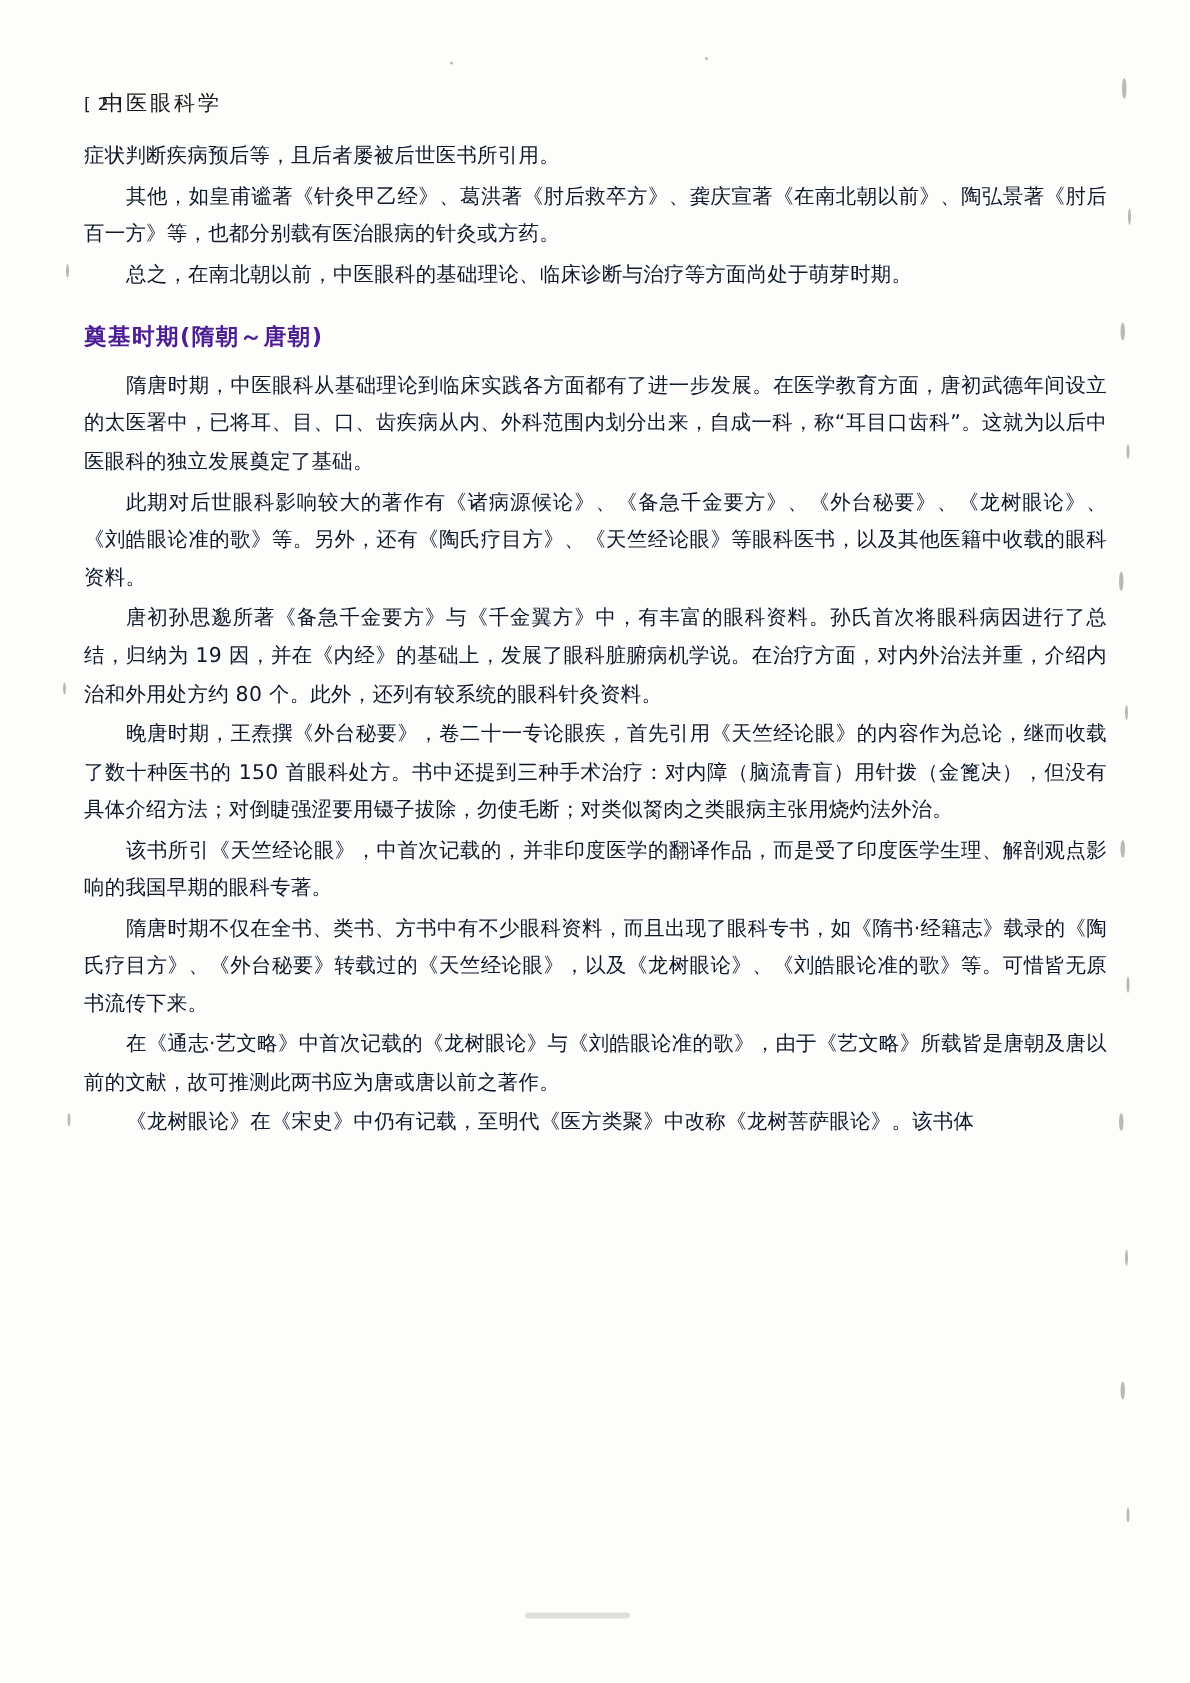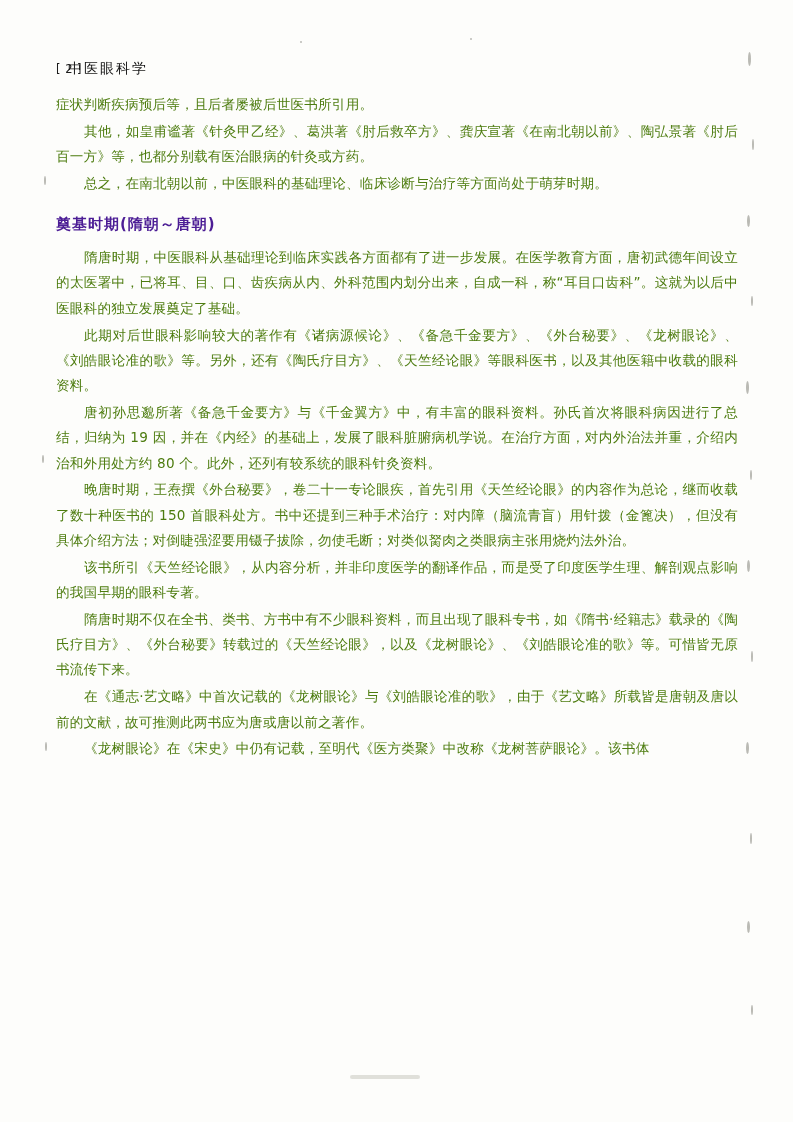--- a/index.html
+++ b/index.html
@@ -60,21 +60,21 @@
     left: 56px;
     width: 682px;
   }
   p {
     margin: 0 0 1.5px 0;
     font-size: 13.6px;
     line-height: 25.3px;
     text-align: justify;
     text-justify: inter-ideograph;
     letter-spacing: .2px;
-    color: #4d7c0f;
+    color: #0f172a;
   }
   p.indent {
     text-indent: 28px;
   }
   .section-head {
     margin: 19px 0 11px 0;
     font-size: 15px;
     font-weight: bold;
     letter-spacing: 1px;
     color: #4c1d95;
@@ -110,21 +110,21 @@
     <p class="">症状判断疾病预后等，且后者屡被后世医书所引用。</p>
     <p class="indent">其他，如皇甫谧著《针灸甲乙经》、葛洪著《肘后救卒方》、龚庆宣著《在南北朝以前》、陶弘景著《肘后百一方》等，也都分别载有医治眼病的针灸或方药。</p>
     <p class="indent">总之，在南北朝以前，中医眼科的基础理论、临床诊断与治疗等方面尚处于萌芽时期。</p>
 
     <div class="section-head">奠基时期(隋朝～唐朝)</div>
 
     <p class="indent">隋唐时期，中医眼科从基础理论到临床实践各方面都有了进一步发展。在医学教育方面，唐初武德年间设立的太医署中，已将耳、目、口、齿疾病从内、外科范围内划分出来，自成一科，称“耳目口齿科”。这就为以后中医眼科的独立发展奠定了基础。</p>
     <p class="indent">此期对后世眼科影响较大的著作有《诸病源候论》、《备急千金要方》、《外台秘要》、《龙树眼论》、《刘皓眼论准的歌》等。另外，还有《陶氏疗目方》、《天竺经论眼》等眼科医书，以及其他医籍中收载的眼科资料。</p>
     <p class="indent">唐初孙思邈所著《备急千金要方》与《千金翼方》中，有丰富的眼科资料。孙氏首次将眼科病因进行了总结，归纳为 19 因，并在《内经》的基础上，发展了眼科脏腑病机学说。在治疗方面，对内外治法并重，介绍内治和外用处方约 80 个。此外，还列有较系统的眼科针灸资料。</p>
     <p class="indent">晚唐时期，王焘撰《外台秘要》，卷二十一专论眼疾，首先引用《天竺经论眼》的内容作为总论，继而收载了数十种医书的 150 首眼科处方。书中还提到三种手术治疗：对内障（脑流青盲）用针拨（金篦决），但没有具体介绍方法；对倒睫强涩要用镊子拔除，勿使毛断；对类似胬肉之类眼病主张用烧灼法外治。</p>
-    <p class="indent">该书所引《天竺经论眼》，从内容分析，并非印度医学的翻译作品，而是受了印度医学生理、解剖观点影响的我国早期的眼科专著。</p>
+    <p class="indent">该书所引《天竺经论眼》，中首次记载的，并非印度医学的翻译作品，而是受了印度医学生理、解剖观点影响的我国早期的眼科专著。</p>
     <p class="indent">隋唐时期不仅在全书、类书、方书中有不少眼科资料，而且出现了眼科专书，如《隋书·经籍志》载录的《陶氏疗目方》、《外台秘要》转载过的《天竺经论眼》，以及《龙树眼论》、《刘皓眼论准的歌》等。可惜皆无原书流传下来。</p>
     <p class="indent">在《通志·艺文略》中首次记载的《龙树眼论》与《刘皓眼论准的歌》，由于《艺文略》所载皆是唐朝及唐以前的文献，故可推测此两书应为唐或唐以前之著作。</p>
     <p class="indent">《龙树眼论》在《宋史》中仍有记载，至明代《医方类聚》中改称《龙树菩萨眼论》。该书体</p>
 
   </div>
 
   <div class="edge-marks">
     <span class="speck" style="left:748px; top:52px; width:3px; height:14px;"></span>
     <span class="speck" style="left:752px; top:139px; width:2px; height:11px;"></span>
     <span class="speck" style="left:747px; top:215px; width:3px; height:12px;"></span>

